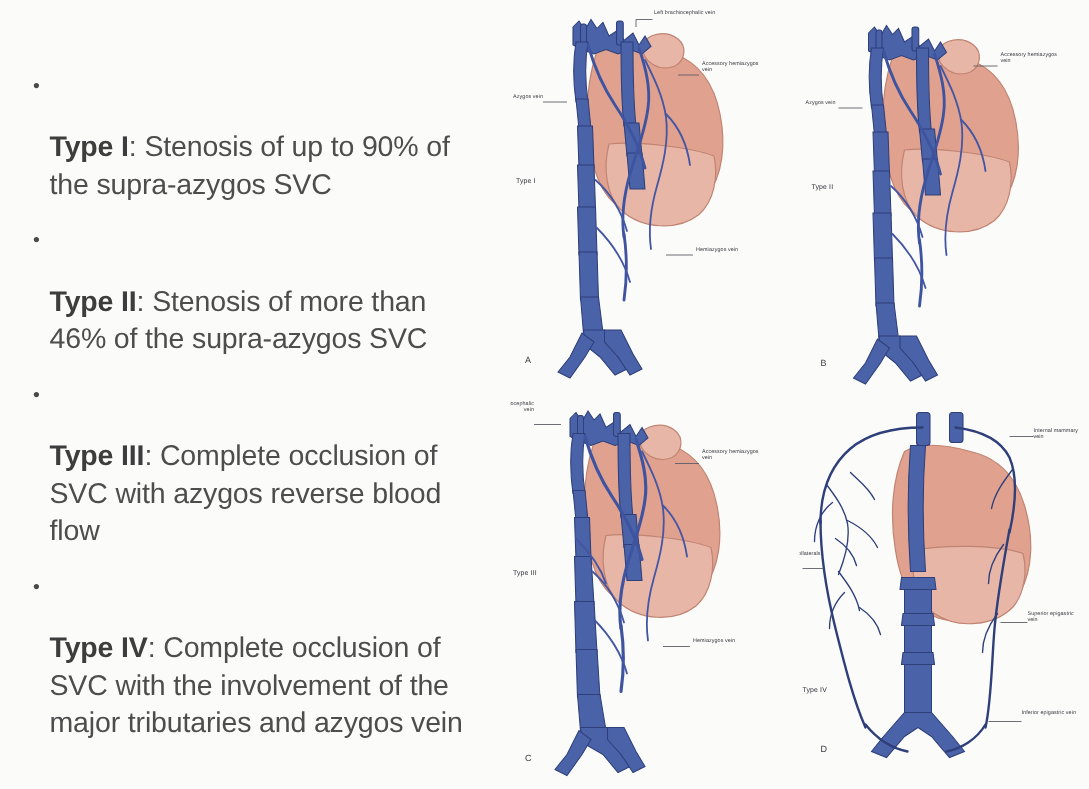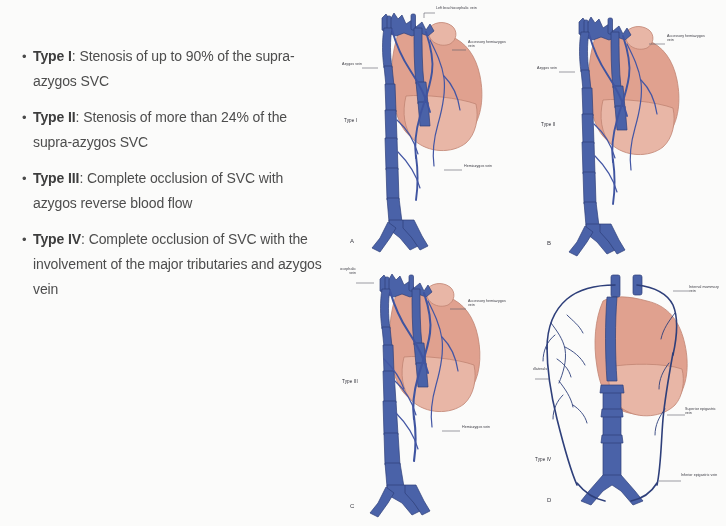--- a/index.html
+++ b/index.html
@@ -30,24 +30,25 @@
   .bullet-dot{
     flex:0 0 auto;
     width:11px;
     color:#4a4a4a;
     font-size:13px;
     line-height:25px;
     text-align:left;
   }
   .bullet-text{
     flex:1 1 auto;
-    font-size:14px;
+    font-size:19px;
     line-height:25px;
     color:#4d4d4d;
     letter-spacing:-0.1px;
+    margin-top:42px;
   }
   .bullet-text .lead{
     font-weight:bold;
     color:#3d3d3d;
   }
 
   
   #figure-col{
     width:386px;
     position:relative;
@@ -95,21 +96,21 @@
 
   <div id="text-col">
 
     <div class="bullet">
       <span class="bullet-dot">•</span>
       <span class="bullet-text"><span class="lead">Type I</span><span>: Stenosis of up to 90% of the supra-azygos SVC</span></span>
     </div>
 
     <div class="bullet">
       <span class="bullet-dot">•</span>
-      <span class="bullet-text"><span class="lead">Type II</span><span>: Stenosis of more than 24% of the supra-azygos SVC</span></span>
+      <span class="bullet-text"><span class="lead">Type II</span><span>: Stenosis of more than 46% of the supra-azygos SVC</span></span>
     </div>
 
     <div class="bullet">
       <span class="bullet-dot">•</span>
       <span class="bullet-text"><span class="lead">Type III</span><span>: Complete occlusion of SVC with azygos reverse blood flow</span></span>
     </div>
 
     <div class="bullet">
       <span class="bullet-dot">•</span>
       <span class="bullet-text"><span class="lead">Type IV</span><span>: Complete occlusion of SVC with the involvement of the major tributaries and azygos vein</span></span>

